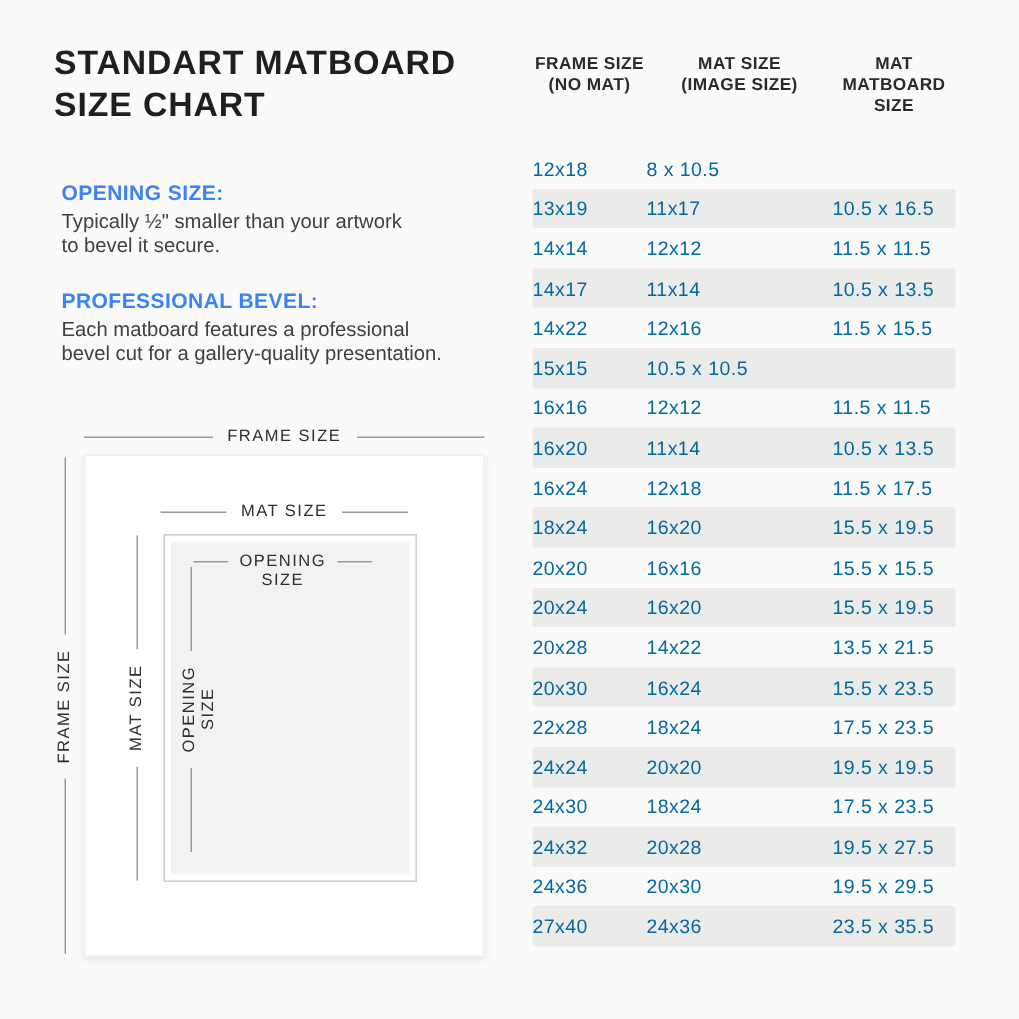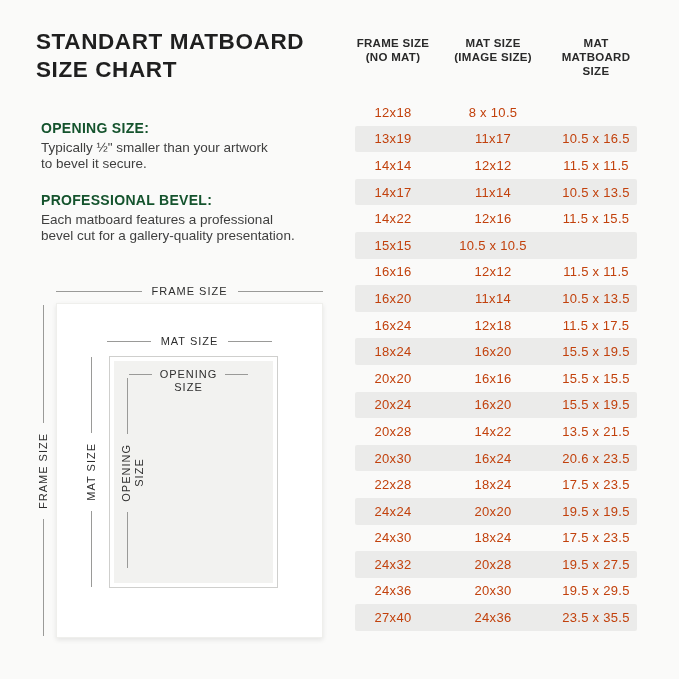--- a/index.html
+++ b/index.html
@@ -18,21 +18,21 @@
   .title {
     position:absolute; left:36px; top:28px;
     font-size:22.5px; font-weight:700; letter-spacing:0.6px;
     line-height:28px; color:#1f1f1f;
   }
   .note { position:absolute; left:41px; width:300px; }
   .note-opening { top:120px; }
   .note-bevel  { top:192px; }
   .note-heading {
     font-size:14px; font-weight:700; letter-spacing:0.3px;
-    color:#14532d; margin-bottom:4px;
+    color:#3b82f6; margin-bottom:4px;
   }
   .note-line { font-size:13.5px; color:#3f3f3f; line-height:16px; }
 
   
   .frame-rect {
     position:absolute; left:56px; top:303px; width:267px; height:335px;
     background:#ffffff; border:1px solid #efefec;
     box-shadow:0 2px 5px rgba(0,0,0,0.09);
   }
   .mat-rect {
@@ -72,21 +72,21 @@
   
   .size-table { position:absolute; left:355px; top:36px; width:282px; }
   .thead, .tr { display:grid; grid-template-columns:76px 124px 82px; }
   .th {
     text-align:center; font-size:11.5px; font-weight:700;
     letter-spacing:0.3px; line-height:14px; color:#2a2a2a;
   }
   .tbody { margin-top:21px; }
   .tr { height:26.6px; align-items:center; }
   .tr:nth-child(even) { background:#ebebea; border-radius:2px; }
-  .td { text-align:center; font-size:13px; letter-spacing:0.3px; color:#c2410c; }
+  .td { font-size:13px; letter-spacing:0.3px; color:#0369a1; }
 </style>
 </head>
 <body>
 
 <div class="canvas">
 
   <div class="title">
     <div>STANDART MATBOARD</div>
     <div>SIZE CHART</div>
   </div>
@@ -225,21 +225,21 @@
         <div class="td">15.5 x 19.5</div>
       </div>
         <div class="tr">
         <div class="td">20x28</div>
         <div class="td">14x22</div>
         <div class="td">13.5 x 21.5</div>
       </div>
         <div class="tr">
         <div class="td">20x30</div>
         <div class="td">16x24</div>
-        <div class="td">20.6 x 23.5</div>
+        <div class="td">15.5 x 23.5</div>
       </div>
         <div class="tr">
         <div class="td">22x28</div>
         <div class="td">18x24</div>
         <div class="td">17.5 x 23.5</div>
       </div>
         <div class="tr">
         <div class="td">24x24</div>
         <div class="td">20x20</div>
         <div class="td">19.5 x 19.5</div>

